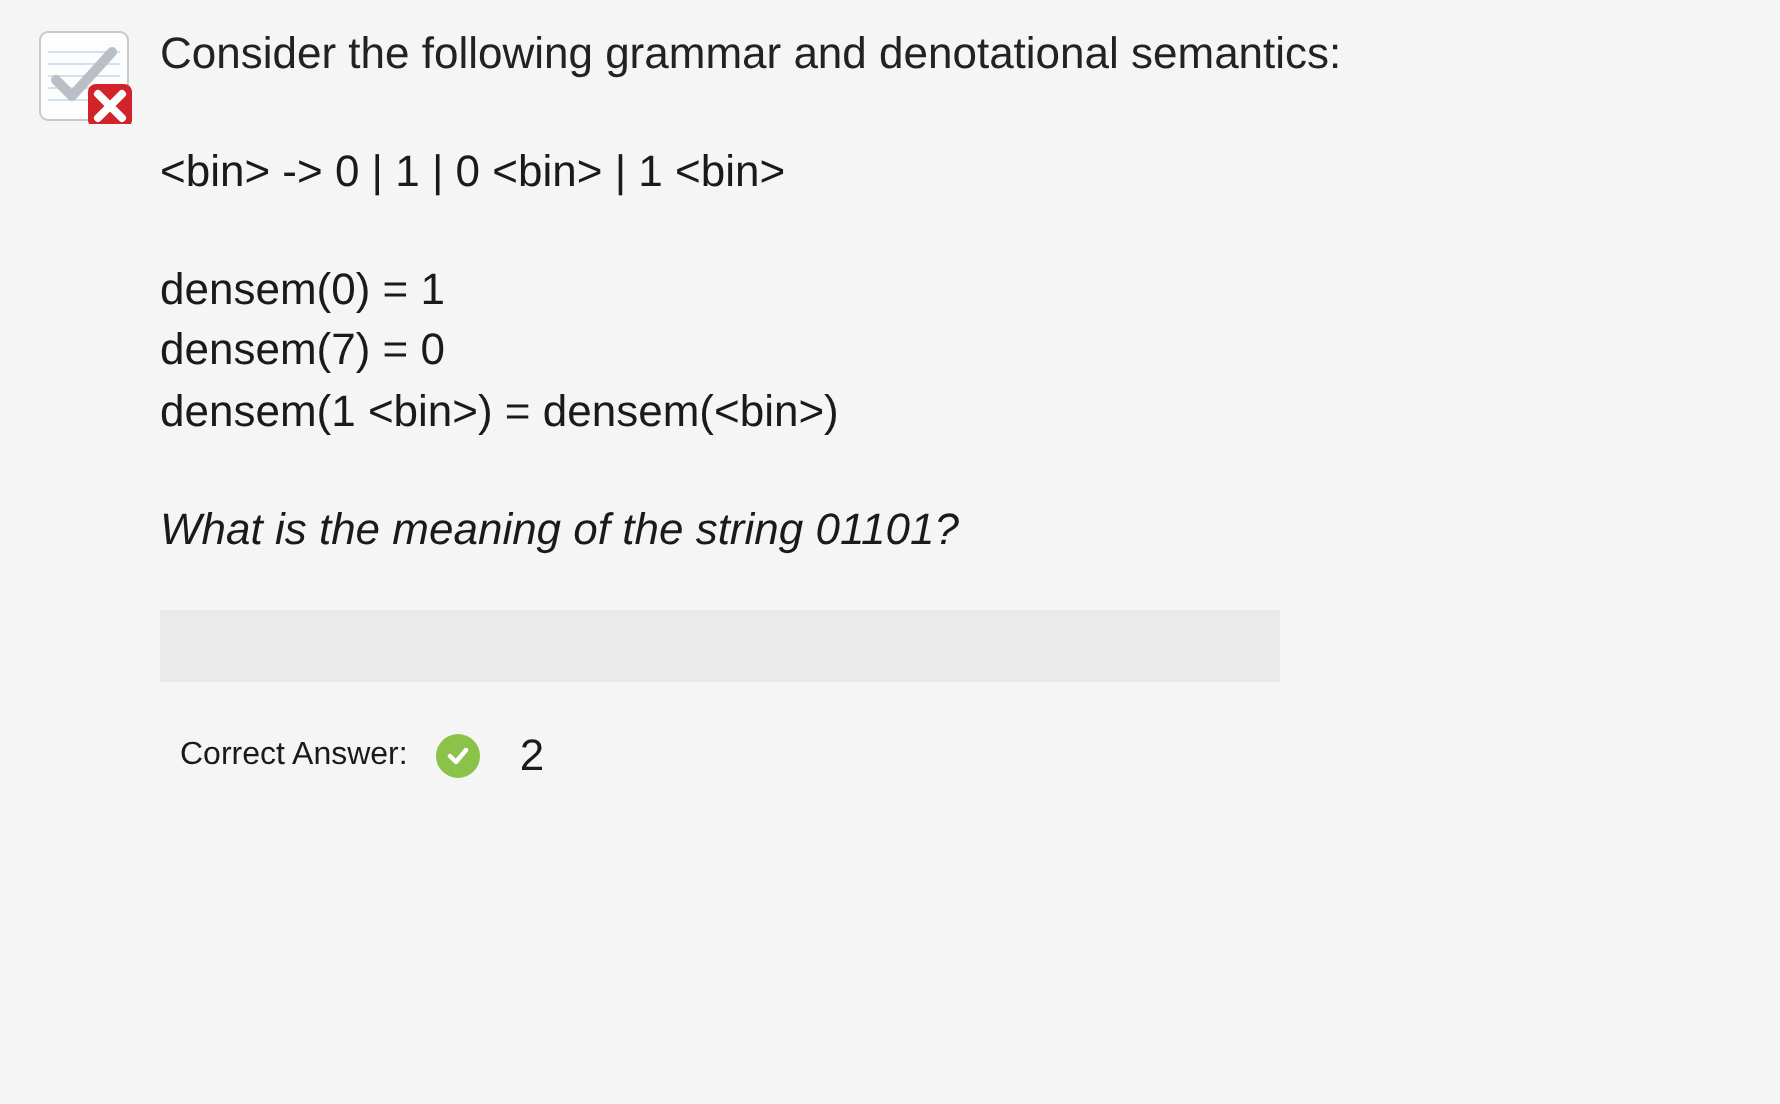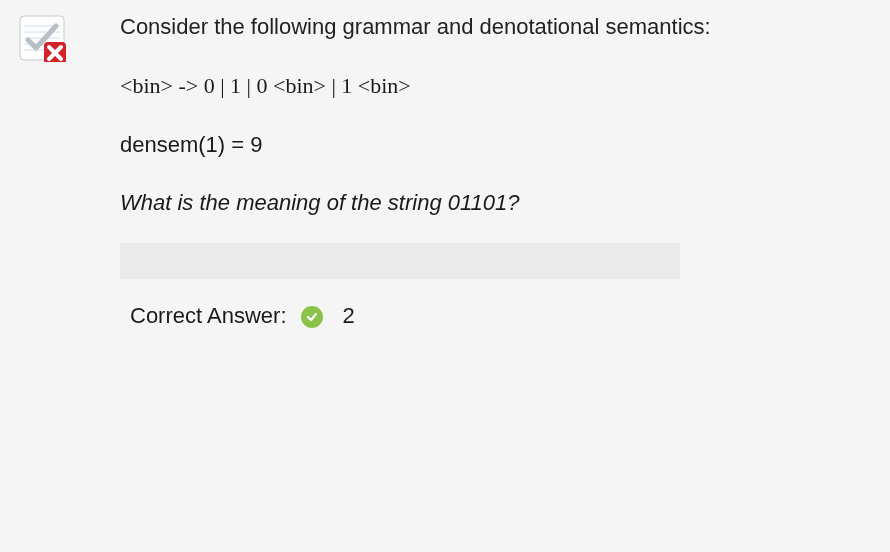--- a/index.html
+++ b/index.html
@@ -24,29 +24,27 @@
   }
   .status-icon {
     flex: 0 0 48px;
     width: 48px;
     height: 48px;
     position: relative;
     margin-top: 2px;
   }
   .question-body {
     flex: 1;
-    margin-left: 40px;
   }
   .q-text {
     color: #222;
     margin-bottom: 28px;
   }
   .q-grammar {
     margin-bottom: 28px;
-    font-family: Liberation Serif, serif;
   }
   .q-sem {
     margin-bottom: 28px;
   }
   .q-sem p, .q-grammar p, .q-prompt p, .q-text p {
     margin: 0;
   }
   .q-prompt {
     margin-bottom: 24px;
     font-style: italic;
@@ -57,21 +55,21 @@
     background: #eaeaea;
     margin-bottom: 22px;
   }
   .correct-row {
     display: flex;
     align-items: center;
     gap: 14px;
     padding-left: 10px;
   }
   .correct-label {
-    font-size: 22px;
+    font-size: 16px;
     text-align: right;
   }
   .check-circle {
     width: 22px;
     height: 22px;
     border-radius: 50%;
     background: #8bc34a;
     display: flex;
     align-items: center;
     justify-content: center;
@@ -108,21 +106,23 @@
   <div class="question-body">
     <div class="q-text">
       <p>Consider the following grammar and denotational semantics:</p>
     </div>
 
     <div class="q-grammar">
       <p>&lt;bin&gt; -&gt; 0 | 1 | 0 &lt;bin&gt; | 1 &lt;bin&gt;</p>
     </div>
 
     <div class="q-sem">
-      <p>densem(1) = 9</p>
+      <p>densem(0) = 1</p>
+      <p>densem(7) = 0</p>
+      <p>densem(1 &lt;bin&gt;) = densem(&lt;bin&gt;)</p>
     </div>
 
     <div class="q-prompt">
       <p>What is the meaning of the string 01101?</p>
     </div>
 
     <div class="answer-blank"></div>
 
     <div class="correct-row">
       <span class="correct-label">Correct Answer:</span>

